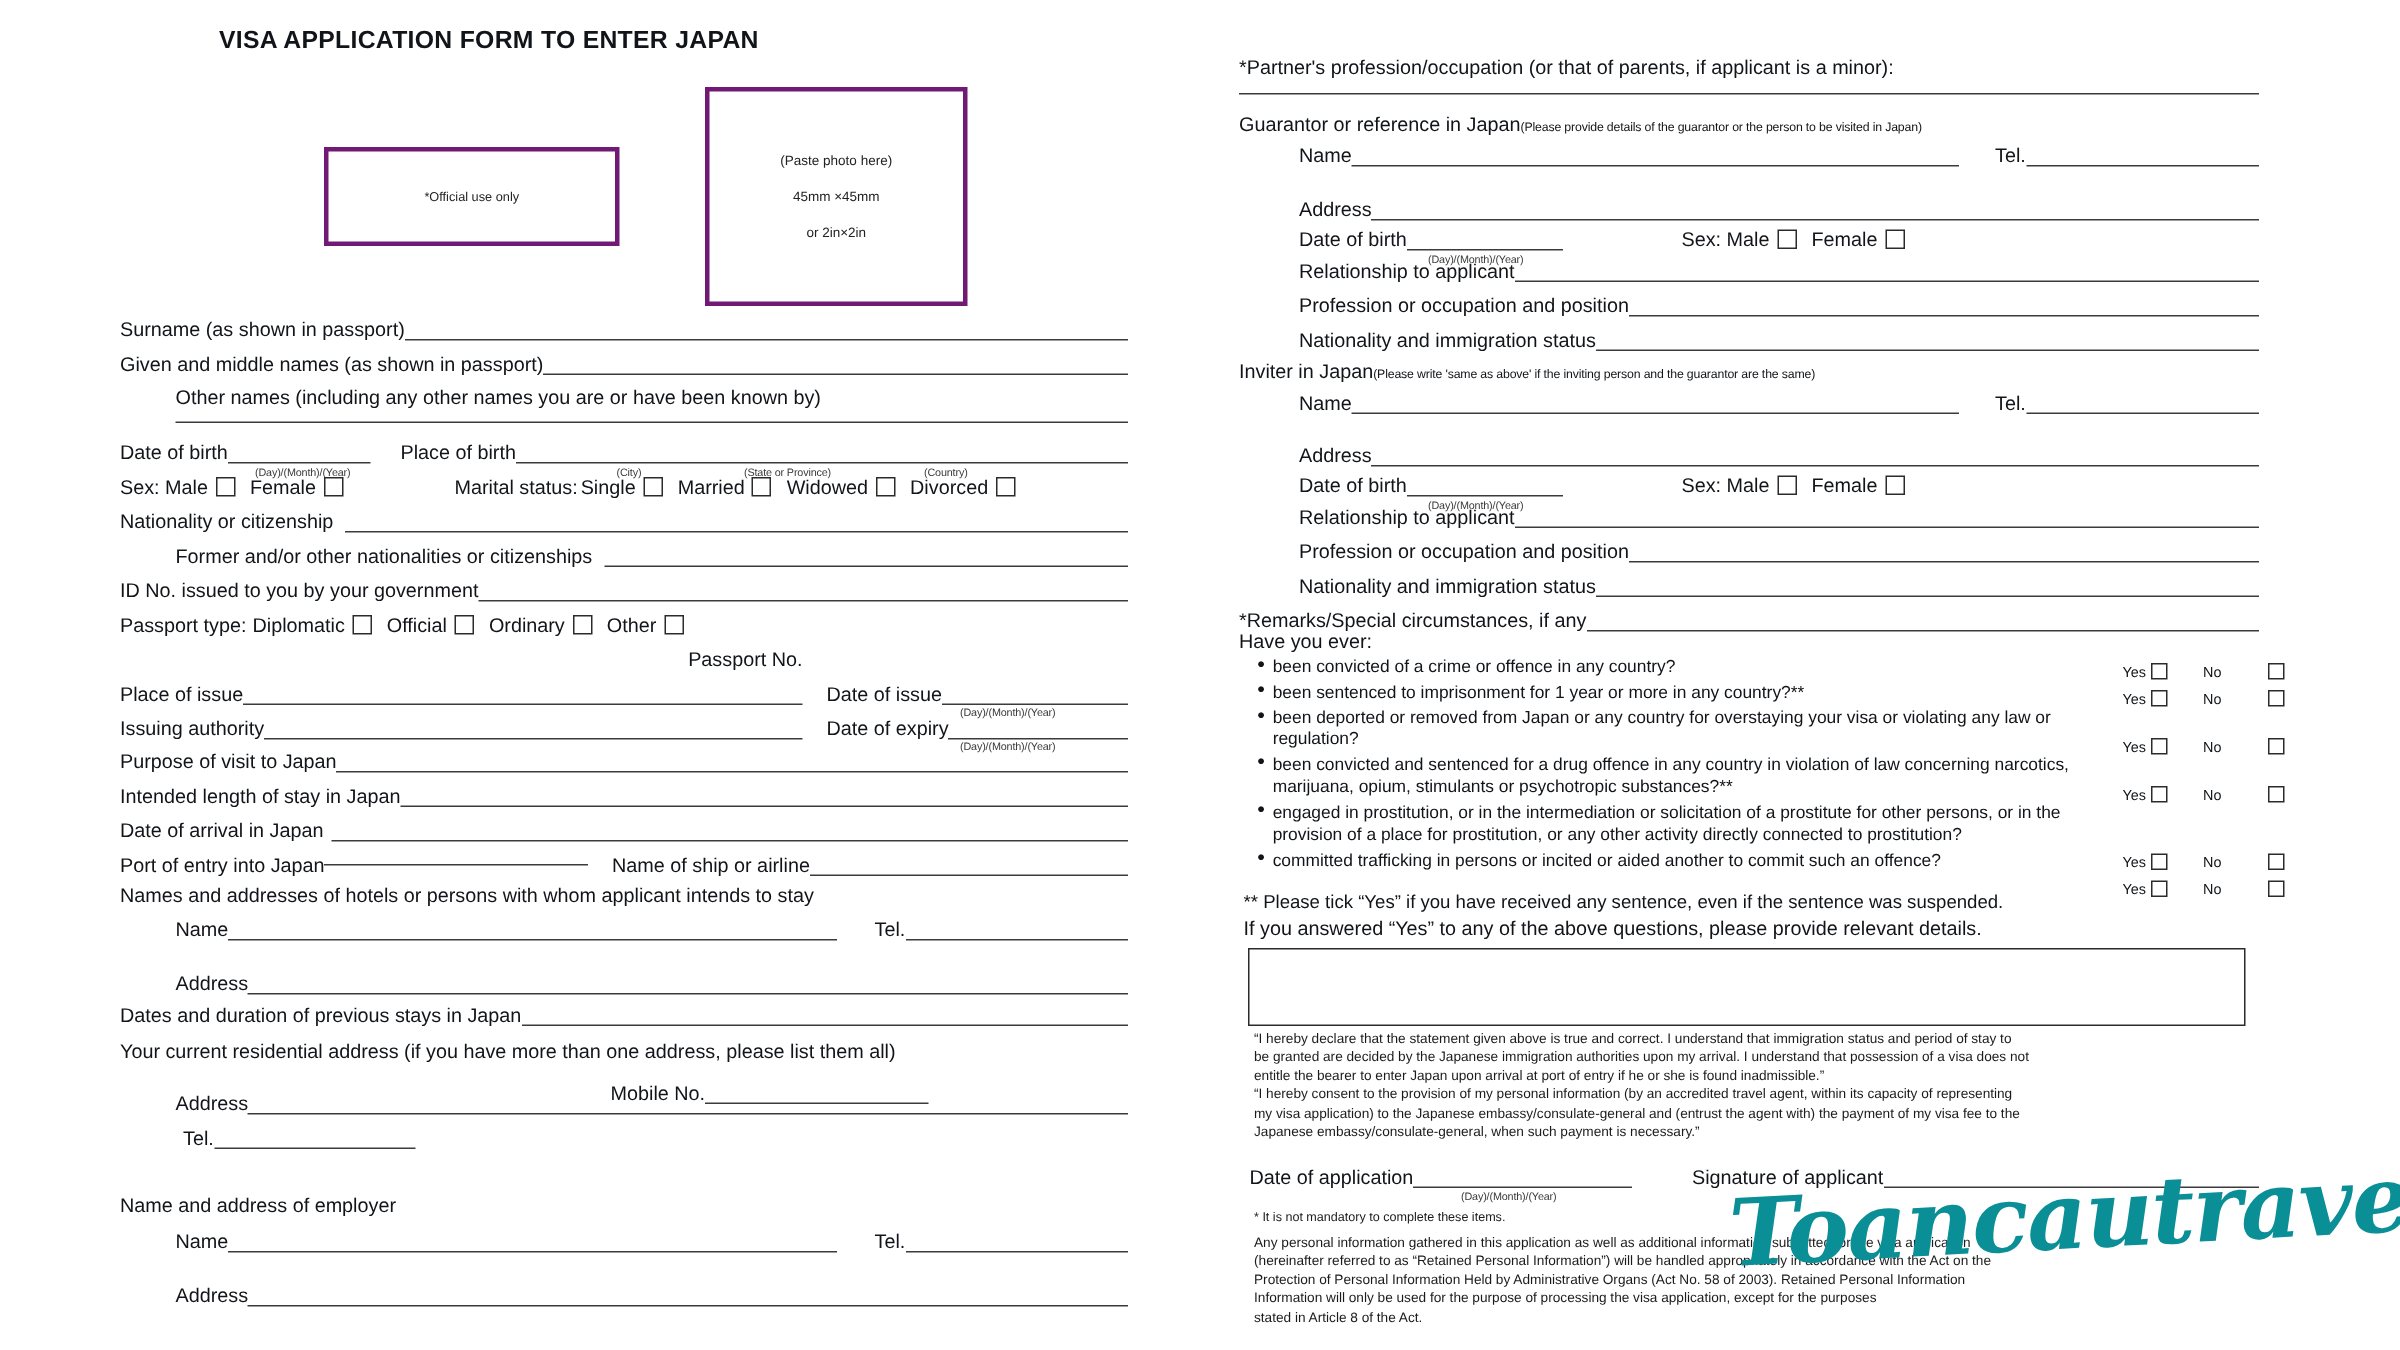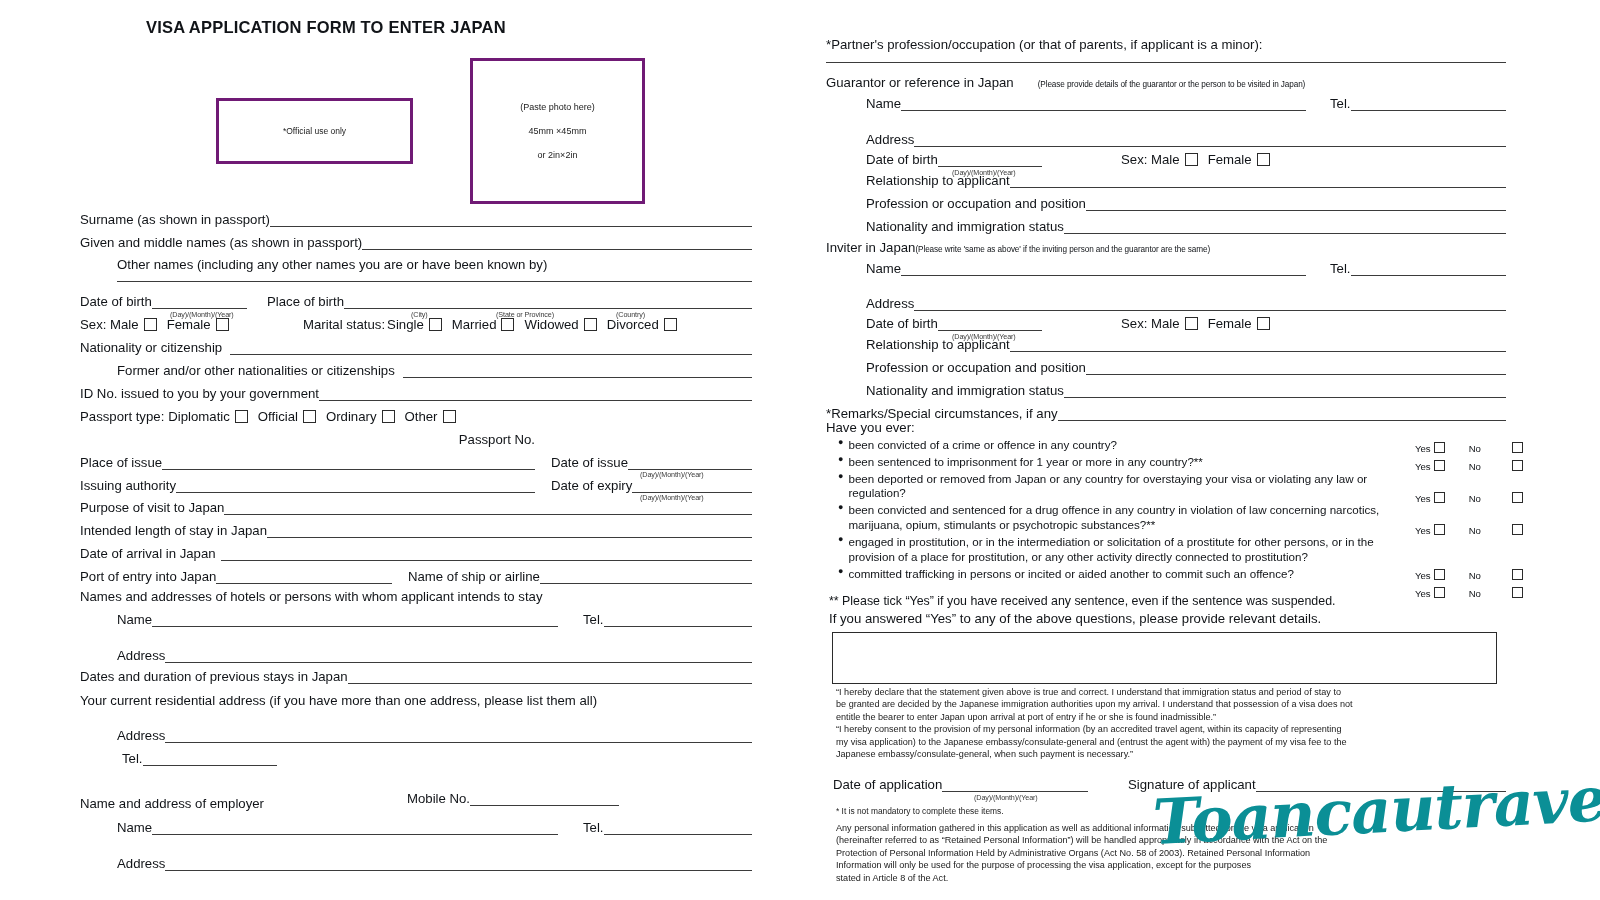--- a/index.html
+++ b/index.html
@@ -224,21 +224,21 @@
   <div class="row" style="left:80px; top:524px; width:672px;">
     <span class="lbl">Intended length of stay in Japan</span>
     <span class="rule flex"></span>
   </div>
 
   <div class="row" style="left:80px; top:547px; width:672px;">
     <span class="lbl">Date of arrival in Japan</span>
     <span class="rule flex" style="margin-left:5px;"></span>
   </div>
 
-  <div class="row" style="left:80px; top:570px; width:312px;">
+  <div class="row" style="left:80px; top:570px; width:312px;align-items:center;">
     <span class="lbl">Port of entry into Japan</span>
     <span class="rule flex"></span>
   </div>
   <div class="row" style="left:408px; top:570px; width:344px;">
     <span class="lbl">Name of ship or airline</span>
     <span class="rule flex"></span>
   </div>
 
   <div class="row" style="left:80px; top:590px;">
     <span class="lbl">Names and addresses of hotels or persons with whom applicant intends to stay</span>
@@ -269,21 +269,21 @@
 
   <div class="row" style="left:117px; top:729px; width:635px;">
     <span class="lbl">Address</span>
     <span class="rule flex"></span>
   </div>
 
   <div class="row" style="left:122px; top:752px; width:155px;">
     <span class="lbl">Tel.</span>
     <span class="rule flex"></span>
   </div>
-  <div class="row" style="left:407px; top:792px; width:212px;">
+  <div class="row" style="left:407px; top:722px; width:212px;">
     <span class="lbl">Mobile No.</span>
     <span class="rule flex"></span>
   </div>
 
 
   <div class="row" style="left:80px; top:797px;">
     <span class="lbl">Name and address of employer</span>
   </div>
 
   <div class="row" style="left:117px; top:821px; width:441px;">
@@ -300,21 +300,21 @@
     <span class="rule flex"></span>
   </div>
 
   <div class="row" style="left:826px; top:38px;">
     <span class="lbl">*Partner's profession/occupation (or that of parents, if applicant is a minor):</span>
   </div>
   <div class="row" style="left:826px; top:62px; width:680px;">
     <span class="rule flex"></span>
   </div>
 
-  <div class="row" style="left:826px; top:76px; align-items:baseline;gap:24px;">
+  <div class="row" style="left:826px; top:76px; align-items:baseline;">
     <span class="lbl">Guarantor or reference in Japan</span>
     <span class="tiny">(Please provide details of the guarantor or the person to be visited in Japan)</span>
   </div>
 
   <div class="row" style="left:866px; top:97px; width:440px;">
     <span class="lbl">Name</span>
     <span class="rule flex"></span>
   </div>
   <div class="row" style="left:1330px; top:97px; width:176px;">
     <span class="lbl">Tel.</span>

